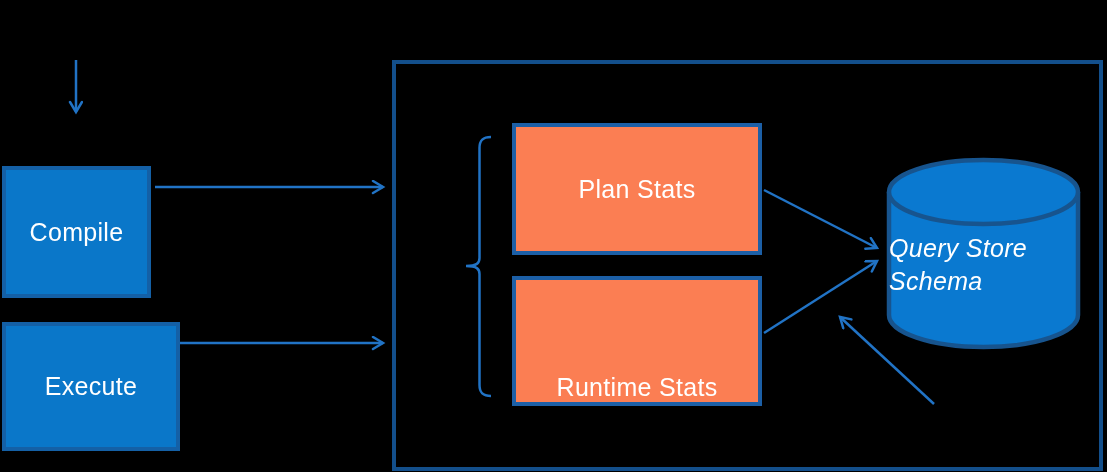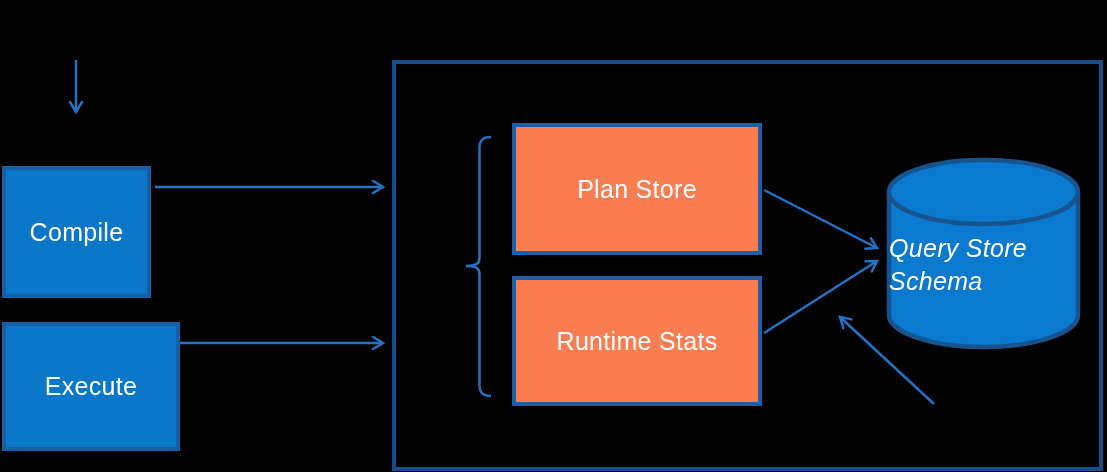--- a/index.html
+++ b/index.html
@@ -67,22 +67,22 @@
 
   <div class="node node-blue" style="left:2px;top:122px;width:149px;height:132px;">
     <span>Compile</span>
   </div>
 
   <div class="node node-blue" style="left:2px;top:278px;width:178px;height:129px;">
     <span>Execute</span>
   </div>
 
   <div class="node node-orange" style="left:512px;top:123px;width:250px;height:132px;">
-    <span>Plan Store</span>
+    <span>Plan Stats</span>
   </div>
 
-  <div class="node node-orange" style="left:512px;top:276px;width:250px;height:130px;">
+  <div class="node node-orange" style="left:512px;top:276px;width:250px;height:130px;align-items:flex-end;">
     <span>Runtime Stats</span>
   </div>
 
   <div class="cyl-label">Query Store Schema</div>
 
 </div>
 
 </body></html>

